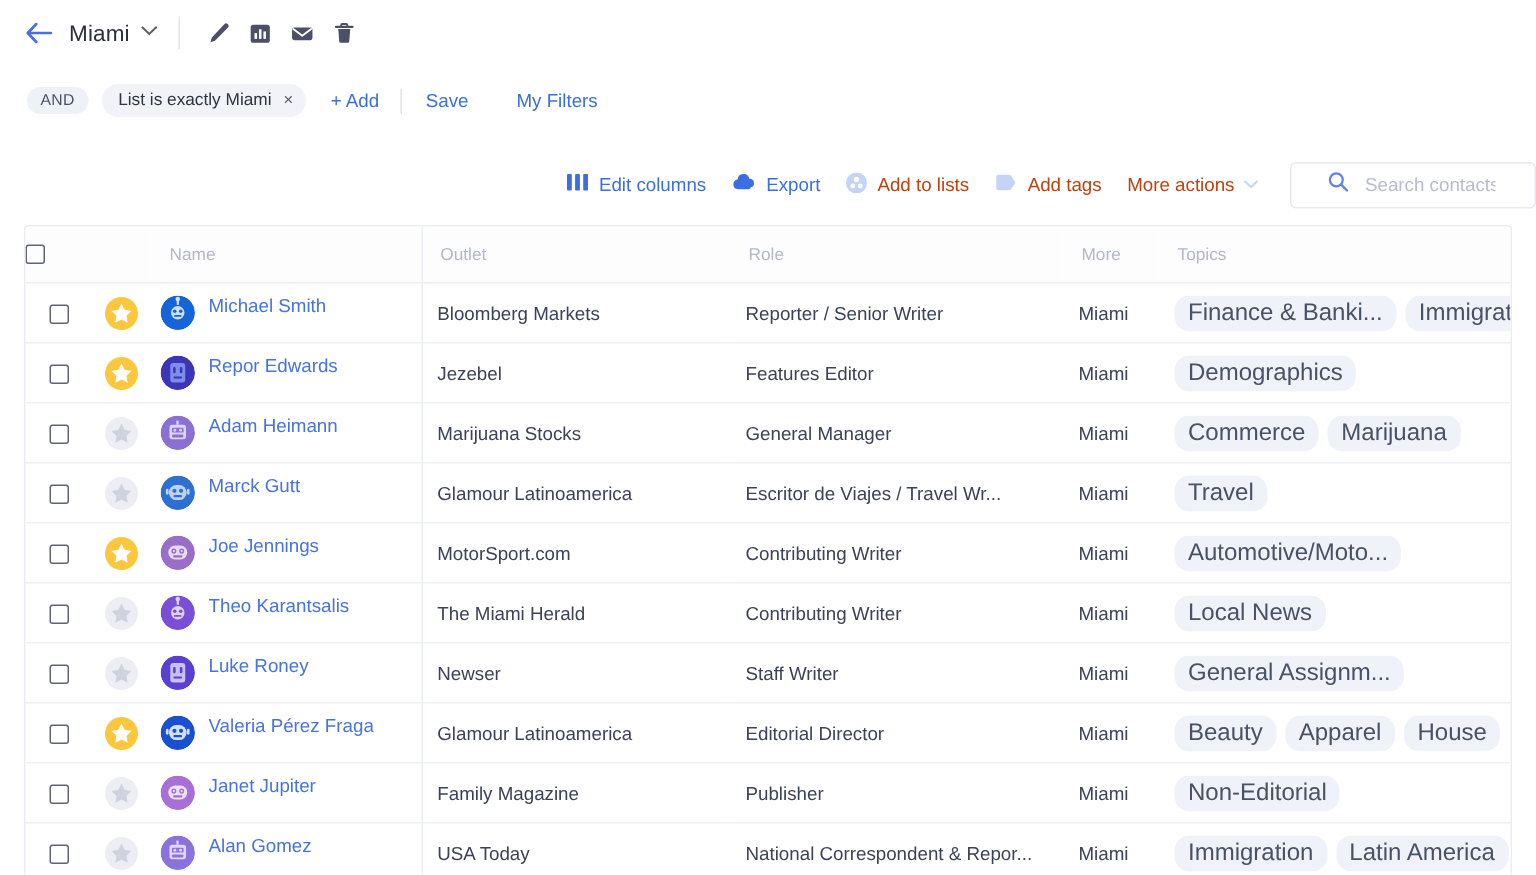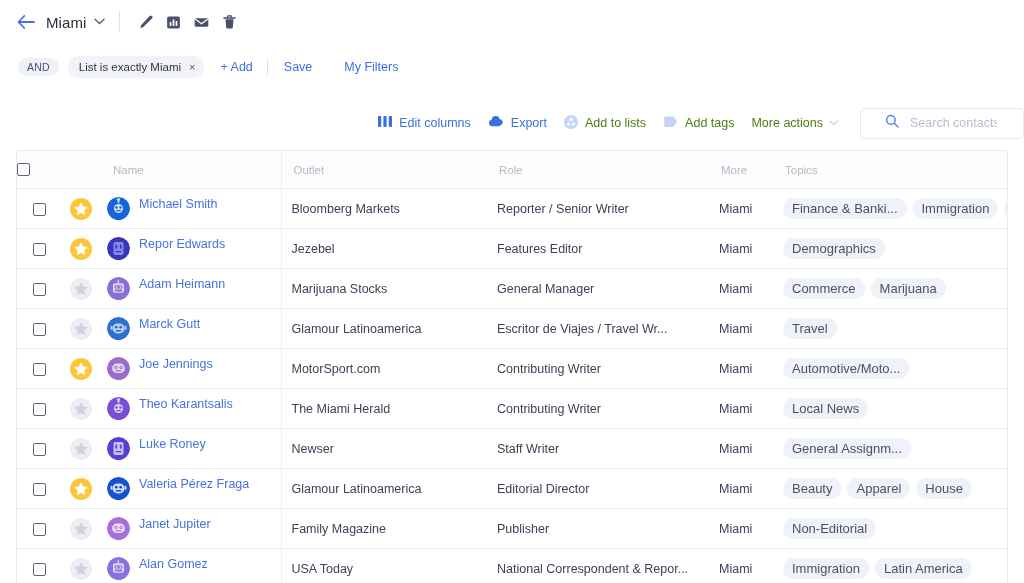--- a/index.html
+++ b/index.html
@@ -46,21 +46,21 @@
   
   .actionbar{
     display:flex;align-items:center;justify-content:flex-end;
     margin-top:27px;padding-right:0;height:30px;
   }
   .act{
     display:flex;align-items:center;font-size:12.5px;color:#3b6fe0;
     margin-right:17px;cursor:pointer;white-space:nowrap;
   }
   .act .lbl{margin-left:7px;}
-  .act.disabled{color:#4d7c0f;cursor:default;}
+  .act.disabled{color:#c2410c;cursor:default;}
   .act .caret{margin-left:6px;font-size:9px;}
   .searchbox{
     width:164px;height:31px;border:1px solid #e7e9f0;border-radius:4px;
     display:flex;align-items:center;padding:0 24px;box-sizing:border-box;
     background:#fff;margin-left:4px;
   }
   .searchbox input{
     border:0;outline:0;font-size:12.5px;color:#3c4257;margin-left:9px;
     width:100%;font-family:inherit;background:transparent;
   }
@@ -100,21 +100,21 @@
     width:23px;height:23px;border-radius:50%;flex:0 0 23px;
     display:flex;align-items:center;justify-content:center;overflow:hidden;
   }
   .name-link{
     color:#4573e0;font-size:12.5px;margin-left:9px;cursor:pointer;
     white-space:nowrap;overflow:hidden;text-overflow:ellipsis;
   }
   .ell{white-space:nowrap;overflow:hidden;text-overflow:ellipsis;display:block;padding-right:8px;}
   .topics-cell{display:flex;align-items:center;gap:6px;padding-left:10px;overflow:hidden;}
   .tag{
-    background:#eff2f8;color:#495165;border-radius:10px;font-size:13px;
+    background:#eff2f8;color:#495165;border-radius:10px;font-size:16px;
     padding:4px 9px;line-height:1;white-space:nowrap;cursor:pointer;flex:0 0 auto;
   }
 </style>
 </head>
 <body>
 
 <div class="topbar">
   <div class="back-arrow">
     <svg width="18" height="14" viewBox="0 0 18 14" fill="none">
       <path d="M7.2 1L1.5 7l5.7 6M1.8 7H17" stroke="#4570ea" stroke-width="1.8" stroke-linecap="round" stroke-linejoin="round"></path>

